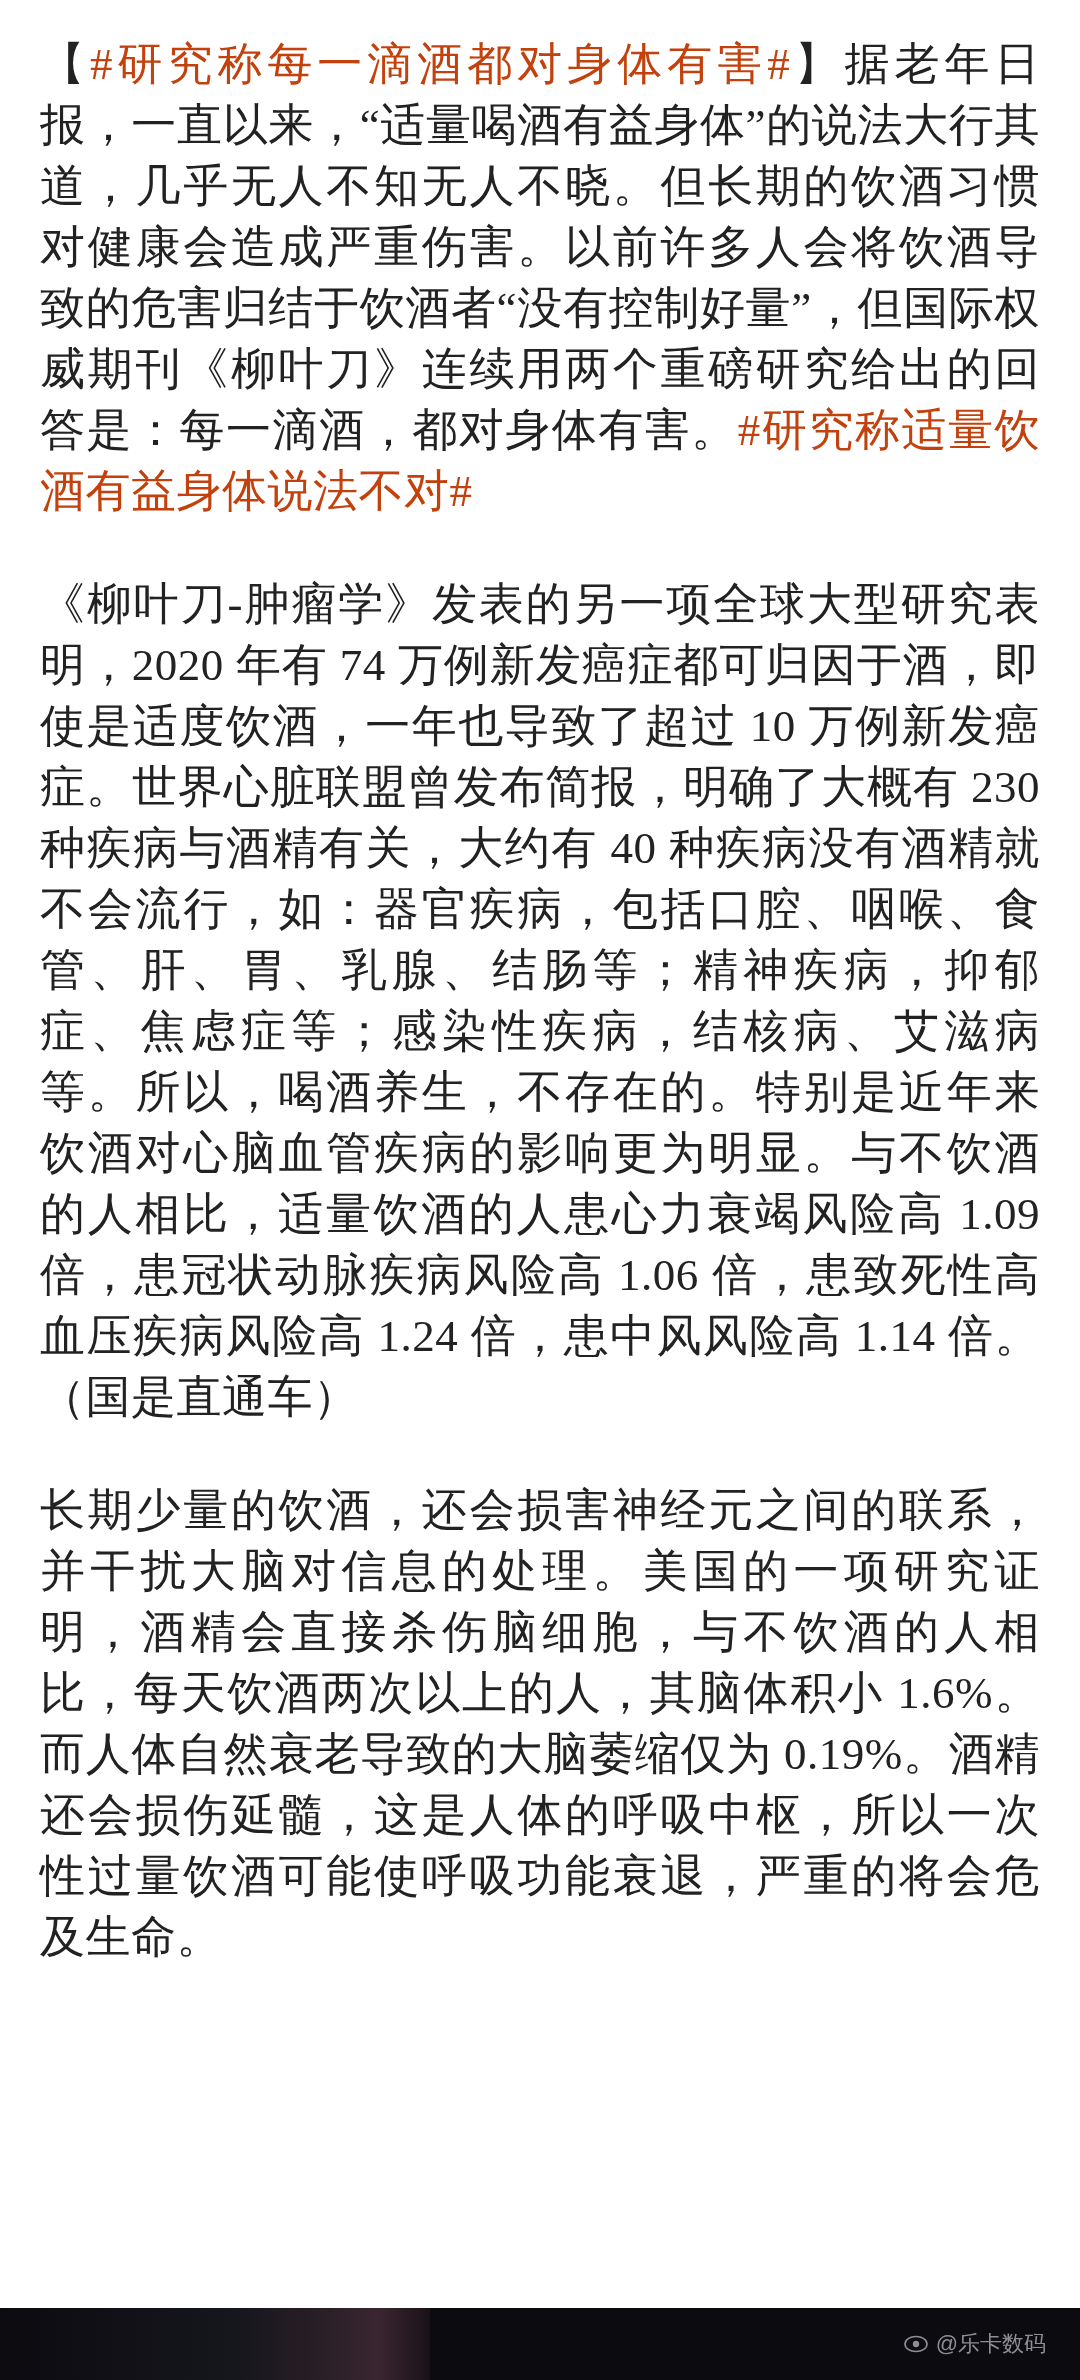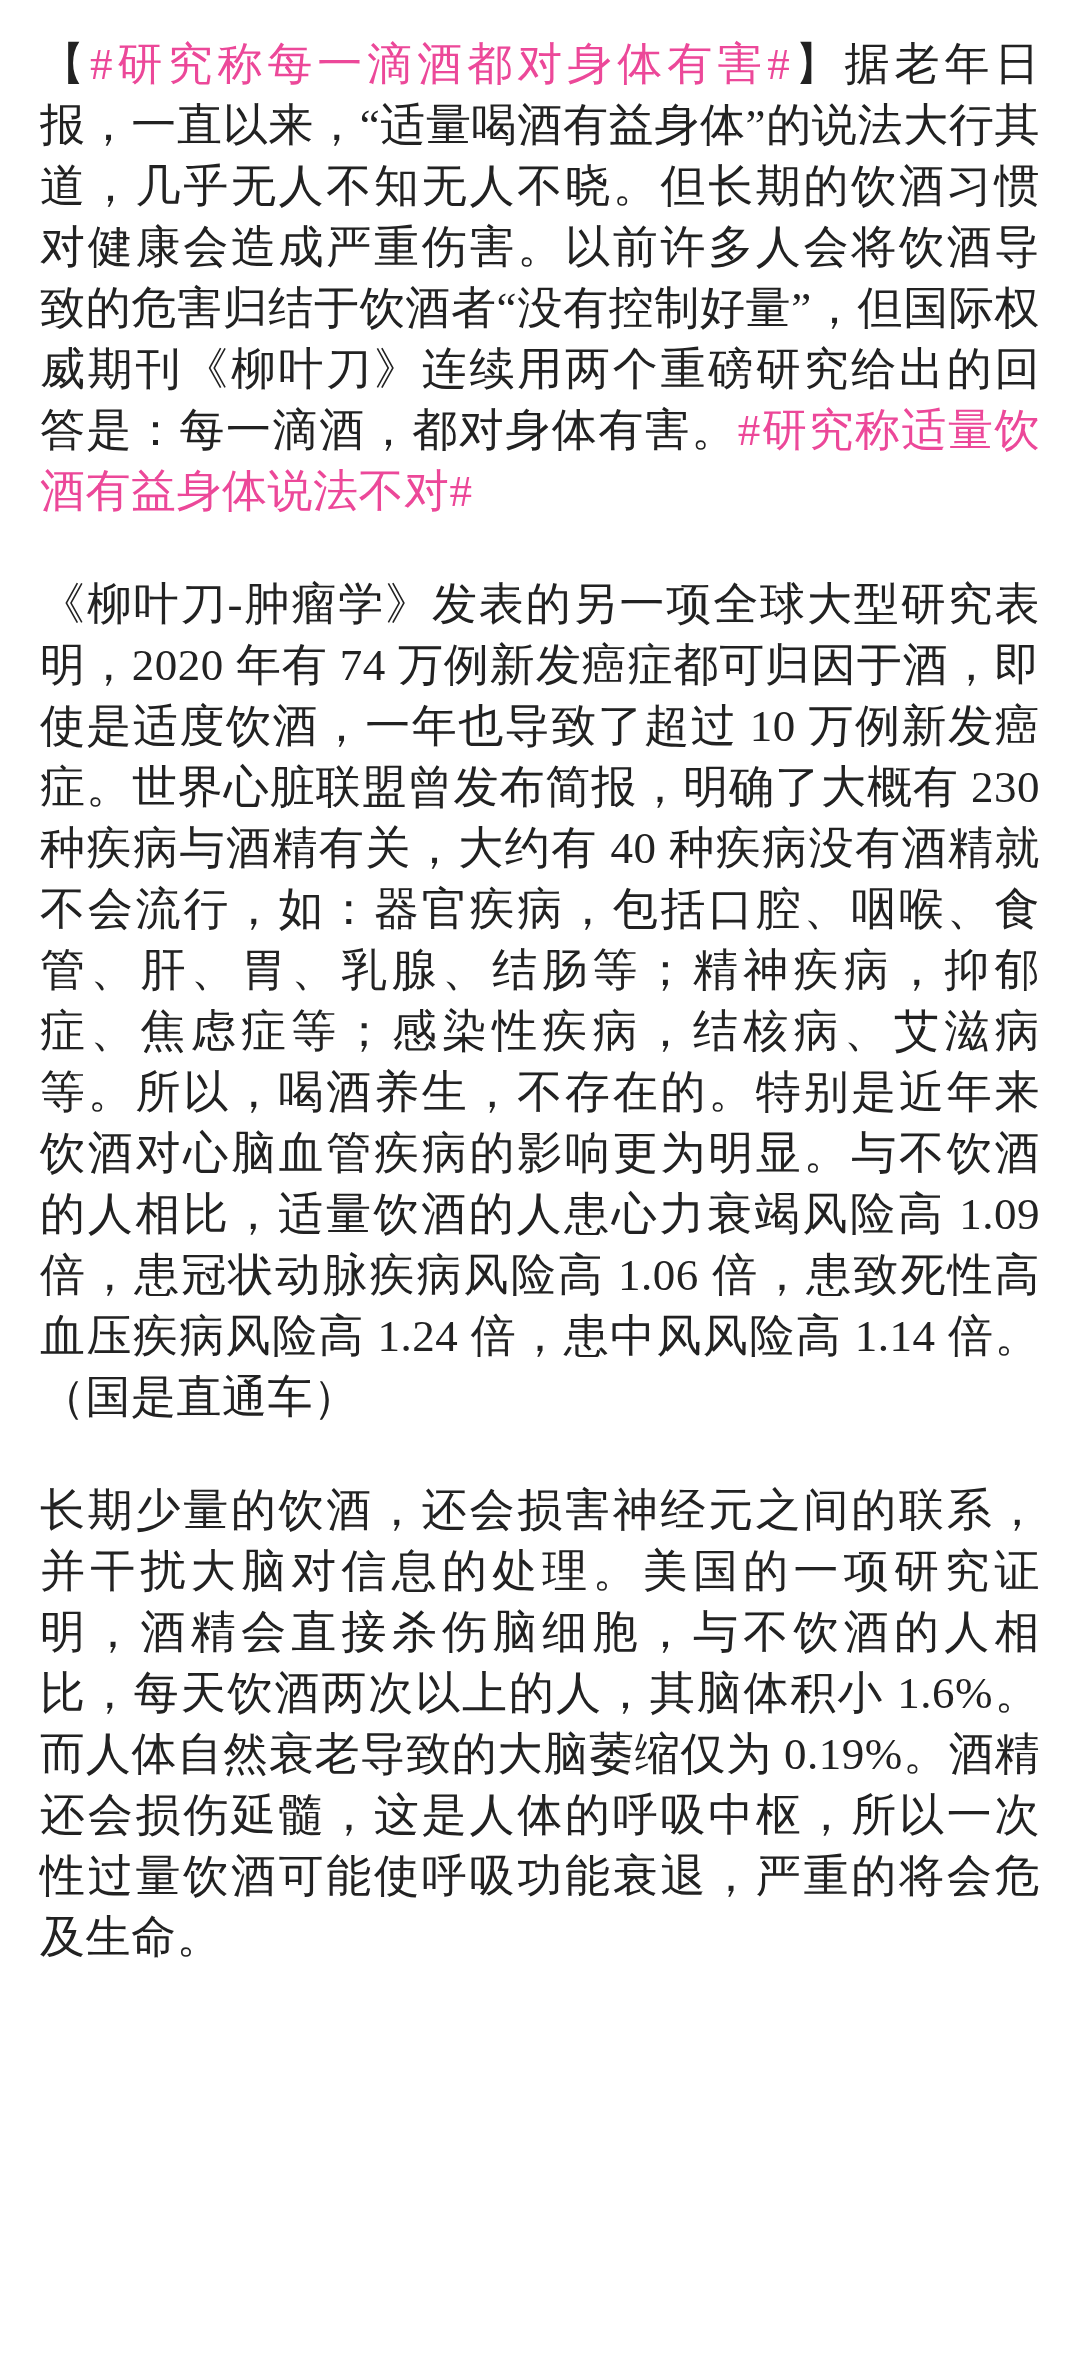--- a/index.html
+++ b/index.html
@@ -28,21 +28,21 @@
     line-height: 61px;
     letter-spacing: 0.5px;
     text-align: justify;
     margin: 0 0 52px 0;
     word-break: break-all;
   }
   .para:last-of-type {
     margin-bottom: 0;
   }
   .topic {
-    color: #ec4899;
+    color: #c2410c;
     margin-top: 37px;
   }
   .bracket {
     color: #222222;
   }
   .footer-bar {
     position: absolute;
     left: 0;
     right: 0;
     bottom: 0;
@@ -81,14 +81,26 @@
 </style>
 </head>
 <body>
 
 <div class="page">
 
   <p class="para" id="p1"><span class="bracket">【</span><span class="topic">#研究称每一滴酒都对身体有害#</span><span class="bracket">】</span><span>据老年日报，一直以来，“适量喝酒有益身体”的说法大行其道，几乎无人不知无人不晓。但长期的饮酒习惯对健康会造成严重伤害。以前许多人会将饮酒导致的危害归结于饮酒者“没有控制好量”，但国际权威期刊《柳叶刀》连续用两个重磅研究给出的回答是：每一滴酒，都对身体有害。</span><span class="topic">#研究称适量饮酒有益身体说法不对#</span></p>
   <p class="para" id="p3"><span>《柳叶刀-肿瘤学》发表的另一项全球大型研究表明，2020 年有 74 万例新发癌症都可归因于酒，即使是适度饮酒，一年也导致了超过 10 万例新发癌症。世界心脏联盟曾发布简报，明确了大概有 230 种疾病与酒精有关，大约有 40 种疾病没有酒精就不会流行，如：器官疾病，包括口腔、咽喉、食管、肝、胃、乳腺、结肠等；精神疾病，抑郁症、焦虑症等；感染性疾病，结核病、艾滋病等。所以，喝酒养生，不存在的。特别是近年来饮酒对心脑血管疾病的影响更为明显。与不饮酒的人相比，适量饮酒的人患心力衰竭风险高 1.09 倍，患冠状动脉疾病风险高 1.06 倍，患致死性高血压疾病风险高 1.24 倍，患中风风险高 1.14 倍。（国是直通车）</span></p>
   <p class="para" id="p4"><span>长期少量的饮酒，还会损害神经元之间的联系，并干扰大脑对信息的处理。美国的一项研究证明，酒精会直接杀伤脑细胞，与不饮酒的人相比，每天饮酒两次以上的人，其脑体积小 1.6%。而人体自然衰老导致的大脑萎缩仅为 0.19%。酒精还会损伤延髓，这是人体的呼吸中枢，所以一次性过量饮酒可能使呼吸功能衰退，严重的将会危及生命。</span></p>
 
+  <div class="footer-bar">
+    <div class="stripe"></div>
+    <div class="watermark">
+      <span class="weibo-eye">
+        <svg width="24" height="20" viewBox="0 0 24 20">
+          <ellipse cx="12" cy="10" rx="11" ry="7.5" fill="none" stroke="#8e8e95" stroke-width="1.6"></ellipse>
+          <circle cx="12" cy="10" r="3.2" fill="#8e8e95"></circle>
+        </svg>
+      </span>
+      <span>@乐卡数码</span>
+    </div>
+  </div>
 
 </div>
 
 </body></html>

